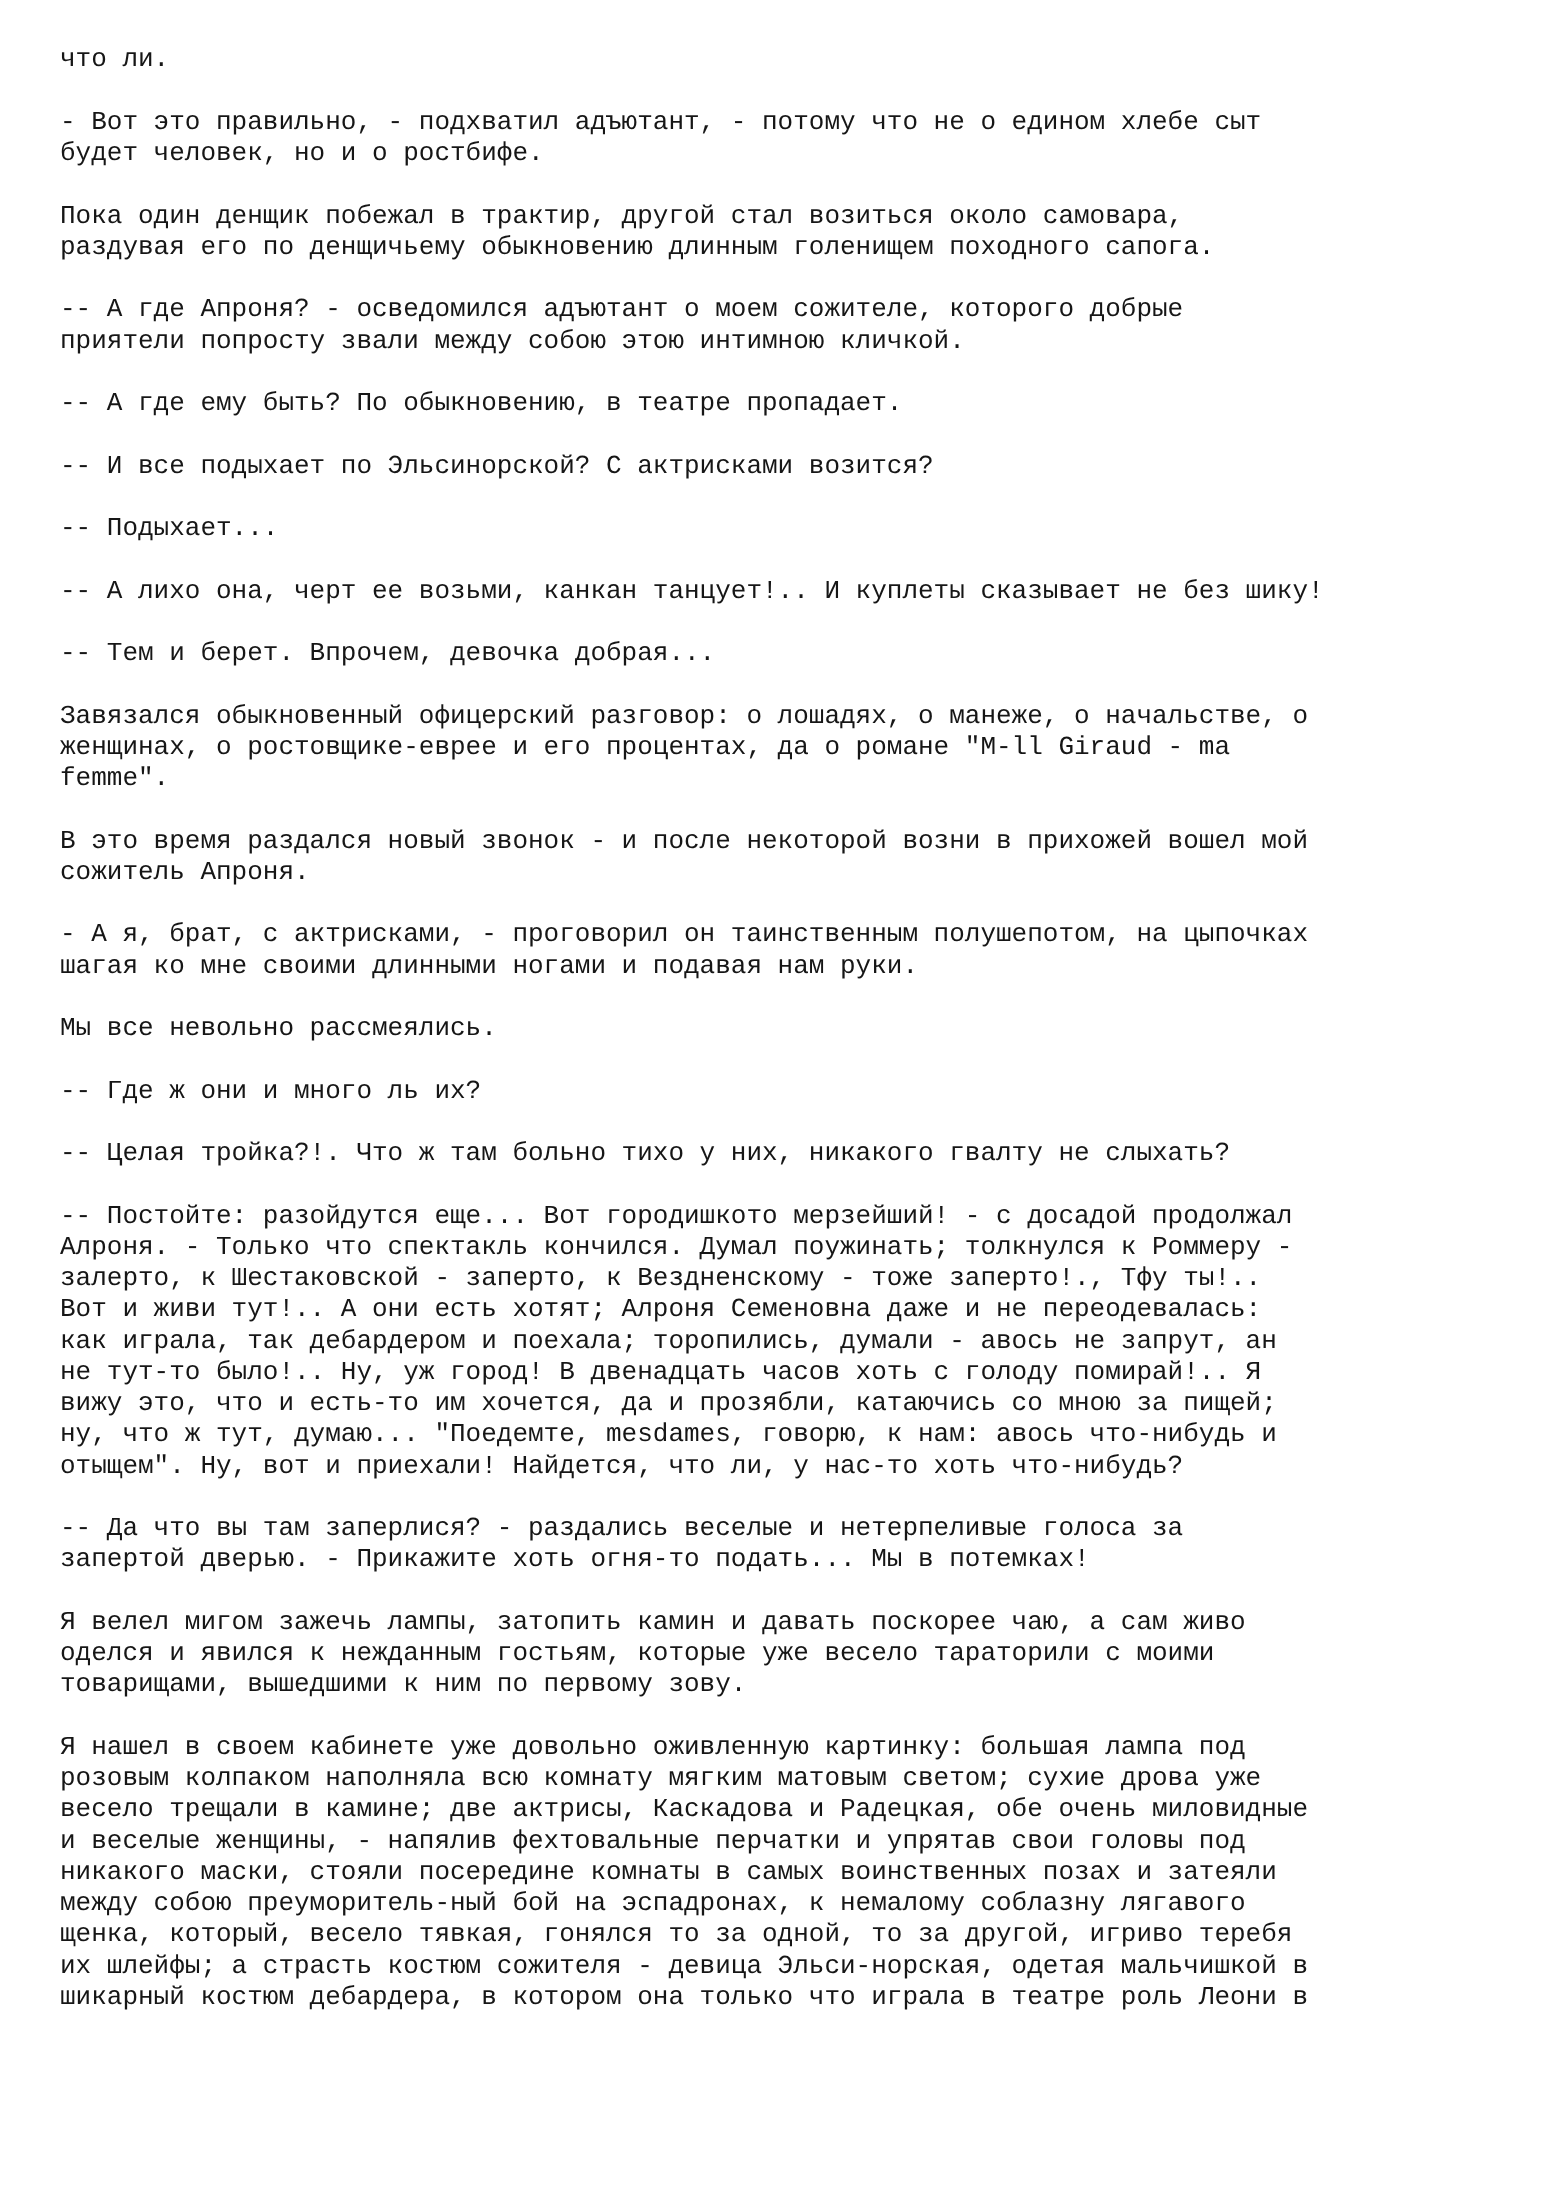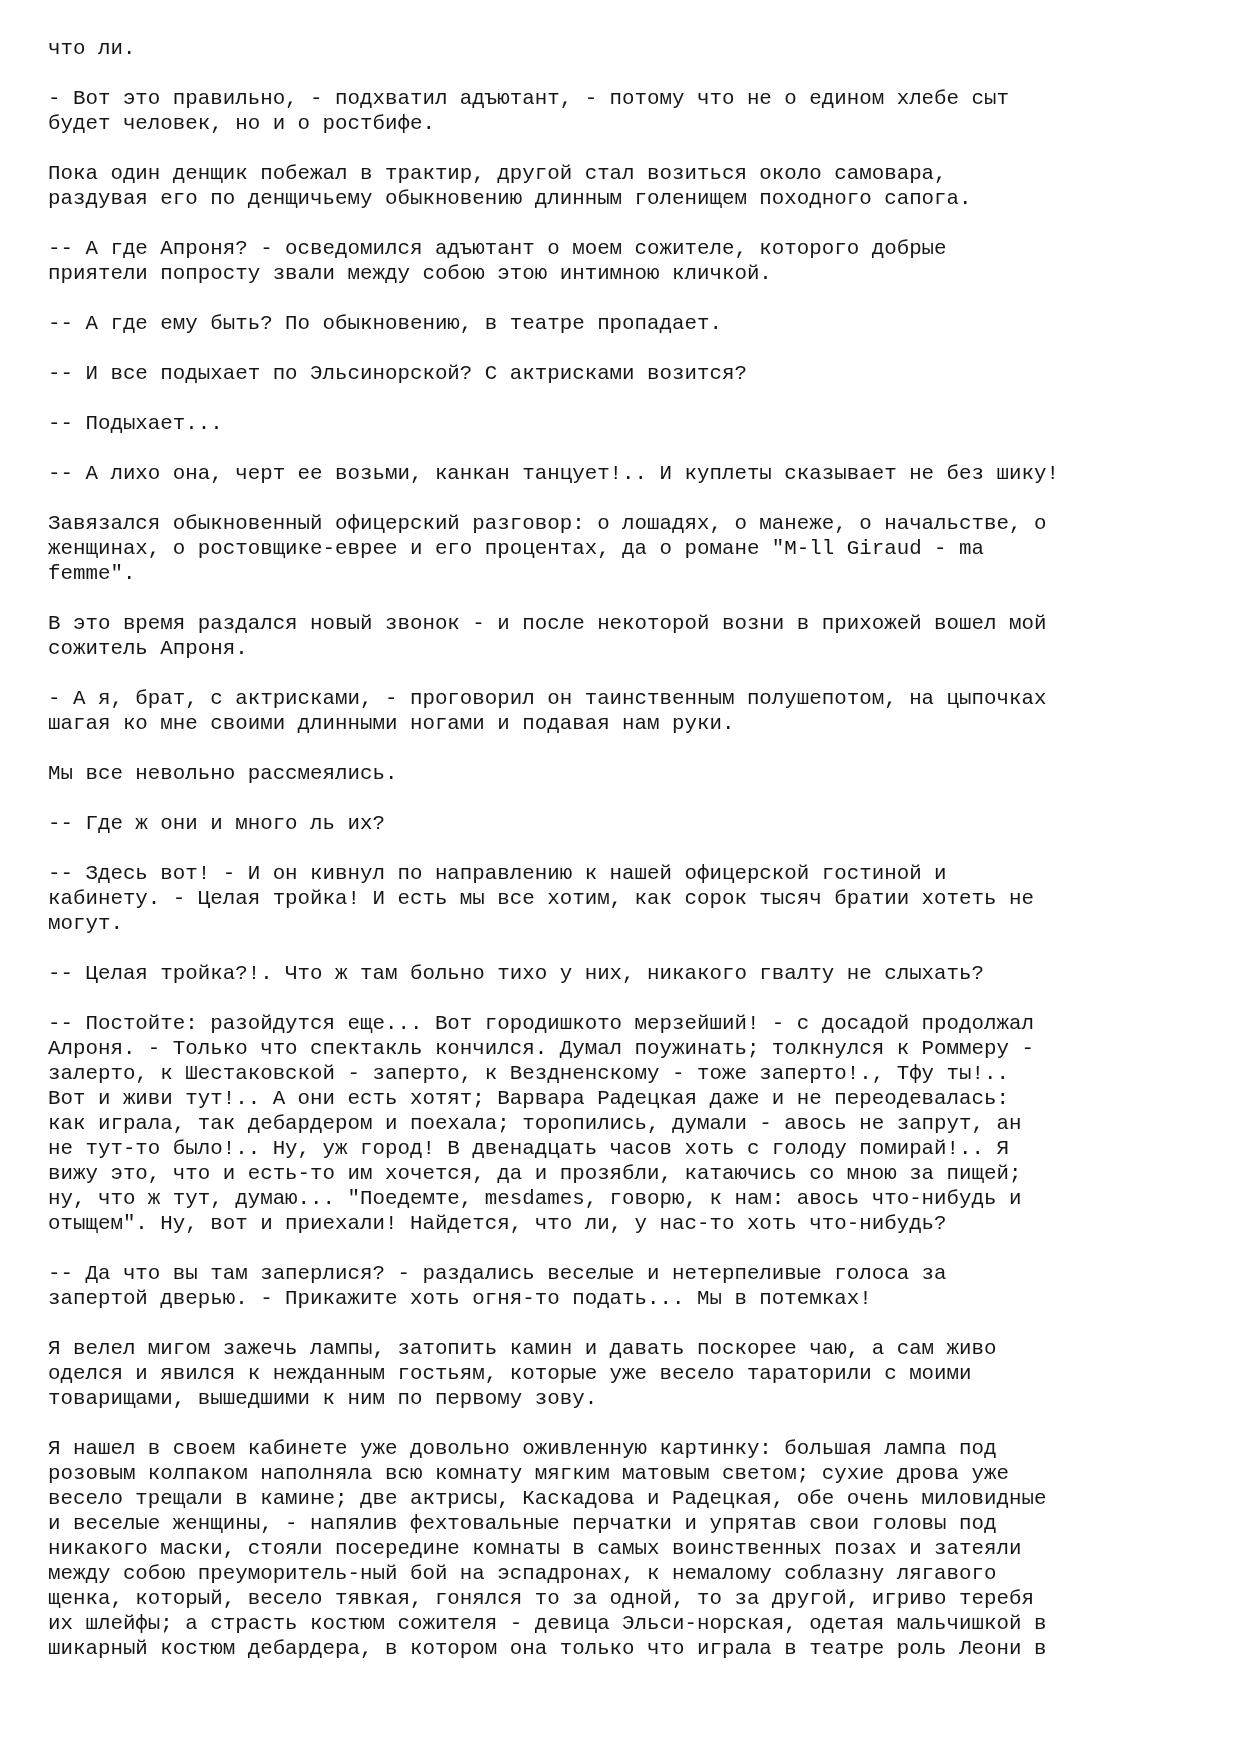--- a/index.html
+++ b/index.html
@@ -58,51 +58,49 @@
       <div class="paragraph">
         <div class="line">-- И все подыхает по Эльсинорской? С актрисками возится?</div>
       </div>
       <div class="paragraph">
         <div class="line">-- Подыхает...</div>
       </div>
       <div class="paragraph">
         <div class="line">-- А лихо она, черт ее возьми, канкан танцует!.. И куплеты сказывает не без шику!</div>
       </div>
       <div class="paragraph">
+        <div class="line">-- Тем и берет. Впрочем, девочка добрая...</div>
+      </div>
+      <div class="paragraph">
         <div class="line">Завязался обыкновенный офицерский разговор: о лошадях, о манеже, о начальстве, о</div>
         <div class="line">женщинах, о ростовщике-еврее и его процентах, да о романе "M-ll Giraud - ma</div>
         <div class="line">femme".</div>
       </div>
       <div class="paragraph">
         <div class="line">В это время раздался новый звонок - и после некоторой возни в прихожей вошел мой</div>
         <div class="line">сожитель Апроня.</div>
       </div>
       <div class="paragraph">
         <div class="line">- А я, брат, с актрисками, - проговорил он таинственным полушепотом, на цыпочках</div>
         <div class="line">шагая ко мне своими длинными ногами и подавая нам руки.</div>
       </div>
       <div class="paragraph">
         <div class="line">Мы все невольно рассмеялись.</div>
       </div>
       <div class="paragraph">
         <div class="line">-- Где ж они и много ль их?</div>
       </div>
       <div class="paragraph">
-        <div class="line">-- Здесь вот! - И он кивнул по направлению к нашей офицерской гостиной и</div>
-        <div class="line">кабинету. - Целая тройка! И есть мы все хотим, как сорок тысяч братии хотеть не</div>
-        <div class="line">могут.</div>
-      </div>
-      <div class="paragraph">
         <div class="line">-- Целая тройка?!. Что ж там больно тихо у них, никакого гвалту не слыхать?</div>
       </div>
       <div class="paragraph">
         <div class="line">-- Постойте: разойдутся еще... Вот городишкото мерзейший! - с досадой продолжал</div>
         <div class="line">Алроня. - Только что спектакль кончился. Думал поужинать; толкнулся к Роммеру -</div>
         <div class="line">залерто, к Шестаковской - заперто, к Вездненскому - тоже заперто!., Тфу ты!..</div>
-        <div class="line">Вот и живи тут!.. А они есть хотят; Варвара Радецкая даже и не переодевалась:</div>
+        <div class="line">Вот и живи тут!.. А они есть хотят; Алроня Семеновна даже и не переодевалась:</div>
         <div class="line">как играла, так дебардером и поехала; торопились, думали - авось не запрут, ан</div>
         <div class="line">не тут-то было!.. Ну, уж город! В двенадцать часов хоть с голоду помирай!.. Я</div>
         <div class="line">вижу это, что и есть-то им хочется, да и прозябли, катаючись со мною за пищей;</div>
         <div class="line">ну, что ж тут, думаю... "Поедемте, mesdames, говорю, к нам: авось что-нибудь и</div>
         <div class="line">отыщем". Ну, вот и приехали! Найдется, что ли, у нас-то хоть что-нибудь?</div>
       </div>
       <div class="paragraph">
         <div class="line">-- Да что вы там заперлися? - раздались веселые и нетерпеливые голоса за</div>
         <div class="line">запертой дверью. - Прикажите хоть огня-то подать... Мы в потемках!</div>
       </div>

